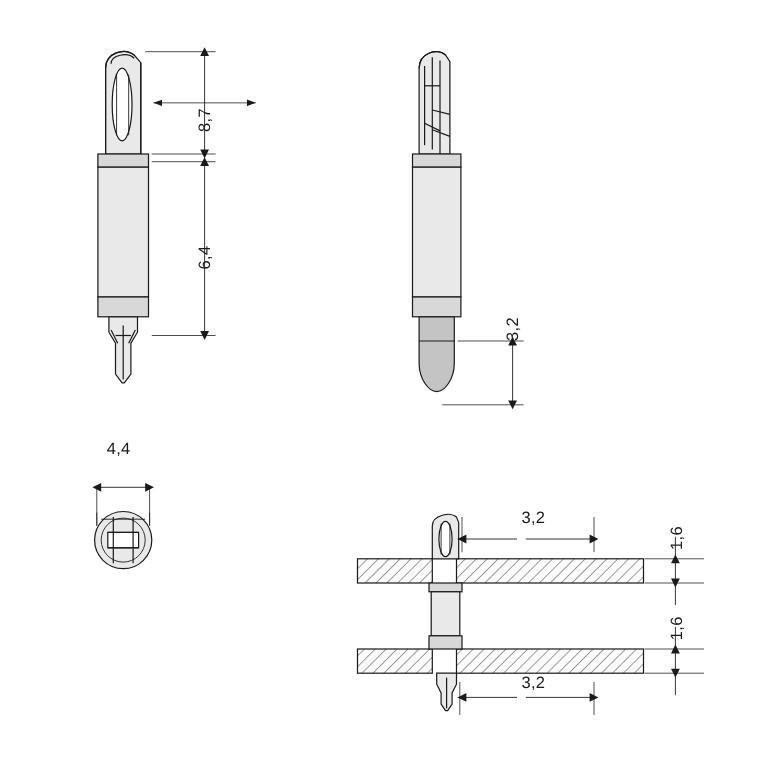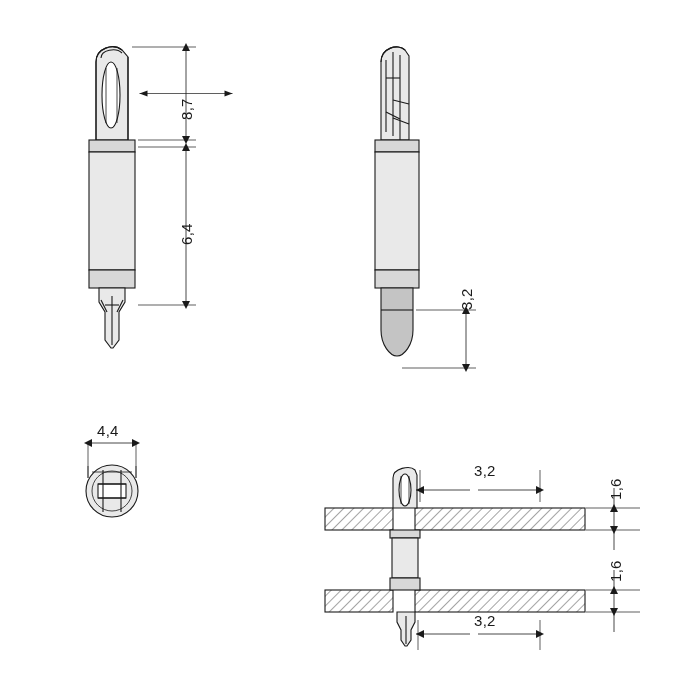--- a/index.html
+++ b/index.html
@@ -245,21 +245,21 @@
       <path d="M424,630 L424,638 L416,634 z" fill="#1a1a1a"></path>
     </g>
   </svg>
 
   <div class="dimtext rot" style="left:178px; top:120px;">8,7</div>
 
   <div class="dimtext rot" style="left:178px; top:245px;">6,4</div>
 
   <div class="dimtext rot" style="left:458px; top:310px;">3,2</div>
 
-  <div class="dimtext" style="left:97px; top:422px;">4,4</div>
+  <div class="dimtext" style="left:97px; top:400px;">4,4</div>
 
   <div class="dimtext" style="left:474px; top:462px;">3,2</div>
 
   <div class="dimtext rot" style="left:607px; top:500px;">1,6</div>
 
   <div class="dimtext rot" style="left:607px; top:582px;">1,6</div>
 
   <div class="dimtext" style="left:474px; top:612px;">3,2</div>
 
 </div>

